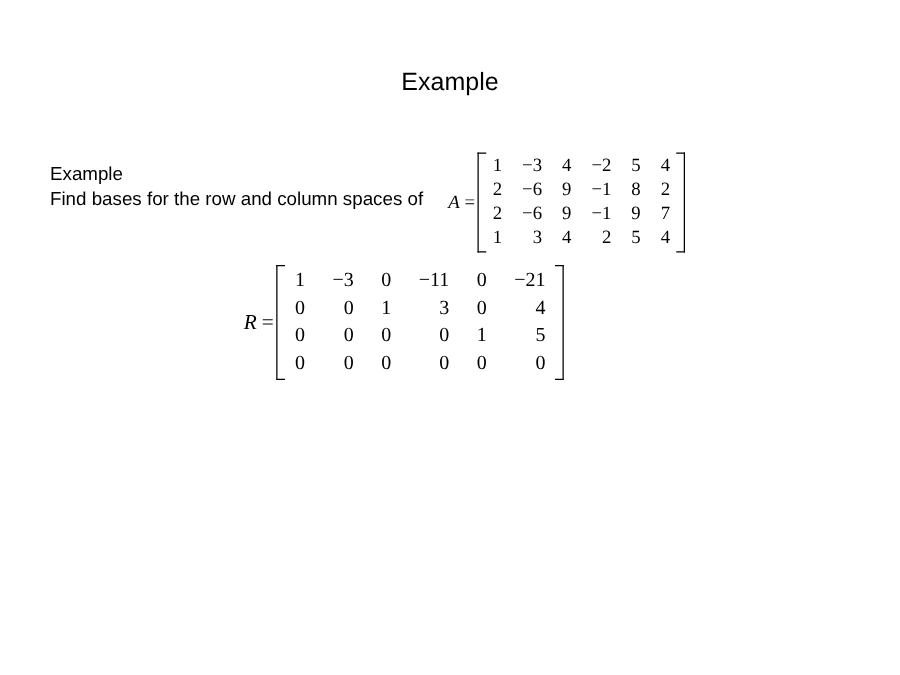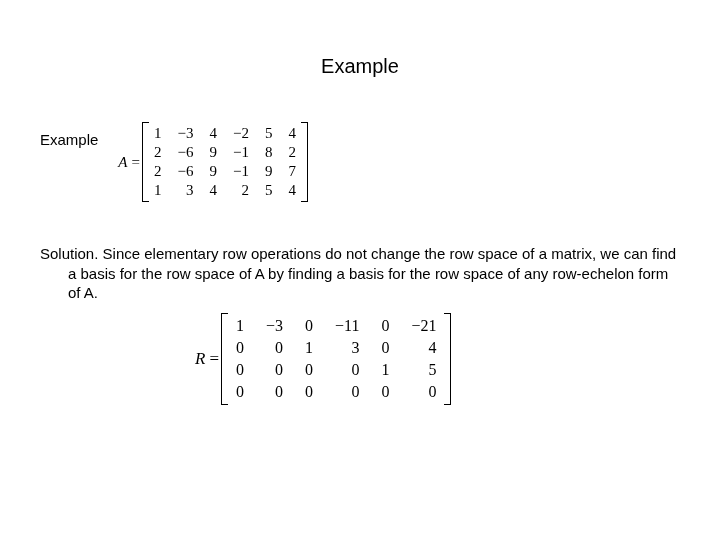--- a/index.html
+++ b/index.html
@@ -108,20 +108,21 @@
 </head>
 <body>
 
 <div class="slide">
 
   <div class="title">Example</div>
 
   <div class="row">
     <div class="prompt">
       <span class="sub">Example</span>
+      <span class="sub">Find bases for the row and column spaces of</span>
     </div>
 
     <div class="matrixA-wrap">
       <div class="eq">
         <span class="lhs">A</span>
         <span class="eqs">=</span>
         <div class="bracket">
           <table class="matrix">
             <tbody>
                 <tr>
@@ -156,23 +157,20 @@
                   <td>5</td>
                   <td>4</td>
                 </tr>
           </tbody>
             </table>
         </div>
       </div>
     </div>
   </div>
 
-  <div class="solution">
-    <div class="hang">Solution. Since elementary row operations do not change the row space of a matrix, we can find a basis for the row space of A by finding a basis for the row space of any row-echelon form of A.</div>
-  </div>
 
   <div class="matrixR-wrap">
     <div class="eq">
       <span class="lhs">R</span>
       <span class="eqs">=</span>
       <div class="bracket">
         <table class="matrix">
           <tbody>
               <tr>
                 <td>1</td>

